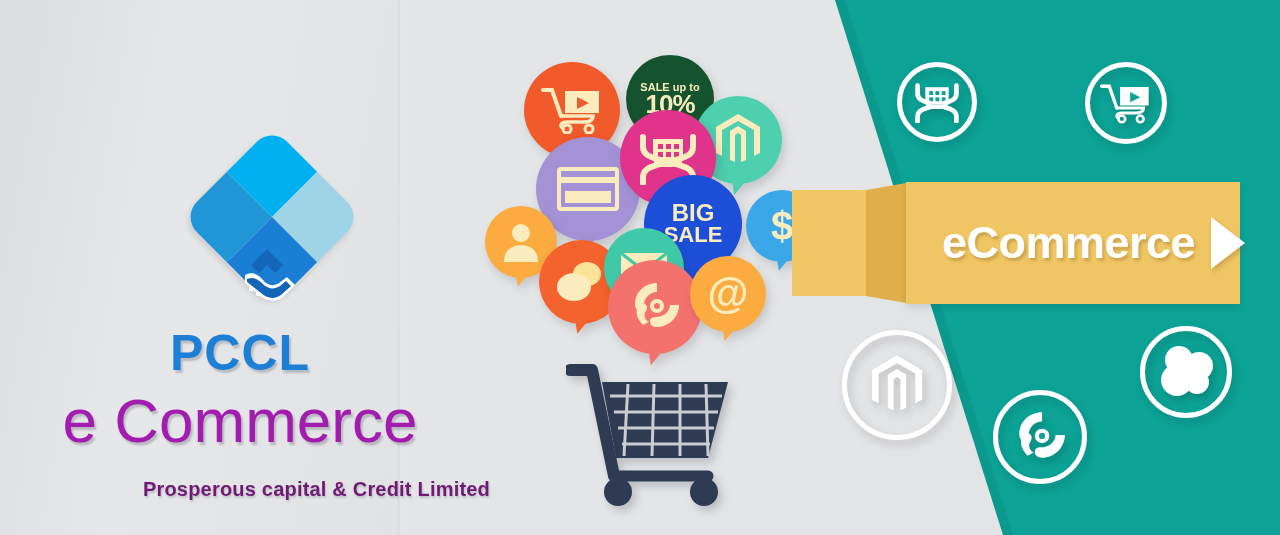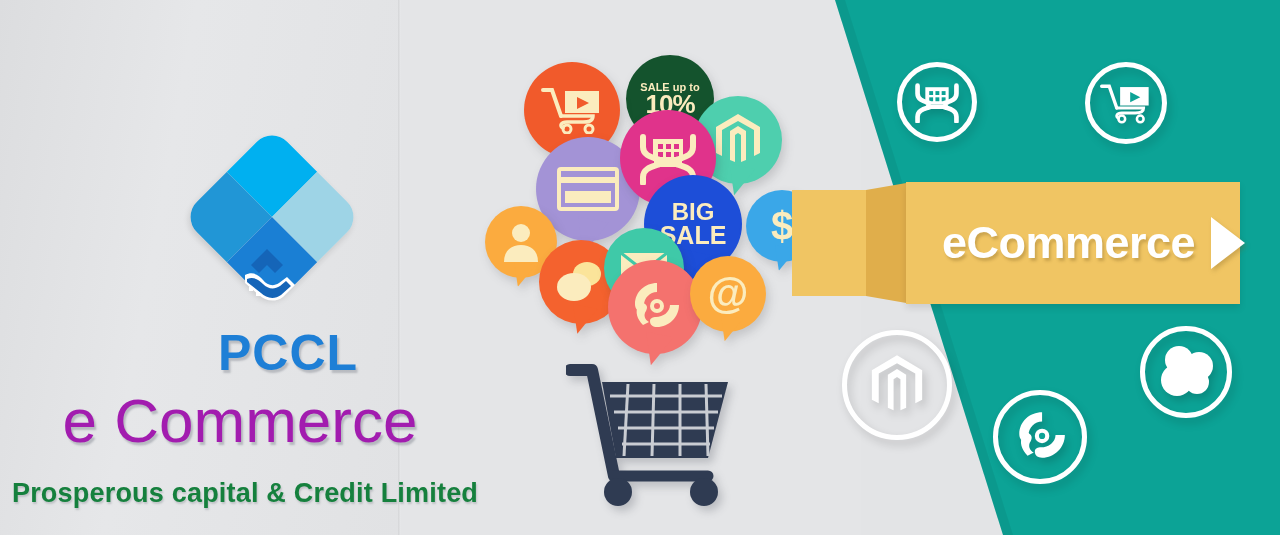--- a/index.html
+++ b/index.html
@@ -59,33 +59,32 @@
     transform:translateX(-50%);
     width:86px; height:78px;
   }
 
   .brand-pccl {
     position:absolute; left:0; top:324px; width:480px;
     text-align:center;
     font-size:50px; font-weight:bold; color:#1e7fd6;
     letter-spacing:1px;
     text-shadow:2px 3px 2px rgba(120,125,135,0.40);
-    margin-left:48px;
   }
   .brand-ecom {
     position:absolute; left:0; top:385px; width:480px;
     text-align:center;
     font-size:62px; font-weight:normal; color:#a21caf;
     letter-spacing:0px;
     text-shadow:2px 3px 2px rgba(120,125,135,0.42);
   }
   .brand-tag {
     position:absolute; left:0; top:478px; width:490px;
-    text-align:center;
-    font-size:27px; font-weight:bold; color:#15803d;
+    text-align:right;
+    font-size:20px; font-weight:bold; color:#701a75;
     letter-spacing:0.2px;
     text-shadow:1px 2px 2px rgba(120,125,135,0.35);
   }
 
   
   .bub {
     position:absolute;
     border-radius:50%;
     display:flex; align-items:center; justify-content:center;
     color:#fbecbe;
@@ -230,21 +229,21 @@
       <rect x="35" y="21" width="5" height="5" fill="#e0338b"></rect>
       <path d="M4 6 L4 16 C4 24 12 26 18 28 L18 34 C12 36 4 38 4 46 L4 52" stroke="#fbecbe" stroke-width="6" fill="none" stroke-linecap="round"></path>
       <path d="M54 6 L54 16 C54 24 46 26 40 28 L40 34 C46 36 54 38 54 46 L54 52" stroke="#fbecbe" stroke-width="6" fill="none" stroke-linecap="round"></path>
       <rect x="16" y="30" width="26" height="6" fill="#fbecbe"></rect>
     </svg>
   </div>
 
   <div class="bub" style="left:644px; top:175px; width:98px; height:98px; background:#1d4ed8;">
     <div class="bub-label" style="font-size:24px; line-height:0.95;">
       <div>BIG</div>
-      <div style="font-size:25px;">SALE</div>
+      <div style="font-size:22px;">SALE</div>
     </div>
   </div>
 
   <div class="bub" style="left:746px; top:190px; width:72px; height:72px; background:#3aa7e8;">
     <div class="bub-label" style="font-size:40px;">$</div>
   </div>
 
   <div class="bub" style="left:485px; top:206px; width:72px; height:72px; background:#fbab3f;">
     <svg width="38" height="40" viewBox="0 0 38 40">
       <circle cx="19" cy="11" r="9" fill="#fbecbe"></circle>

